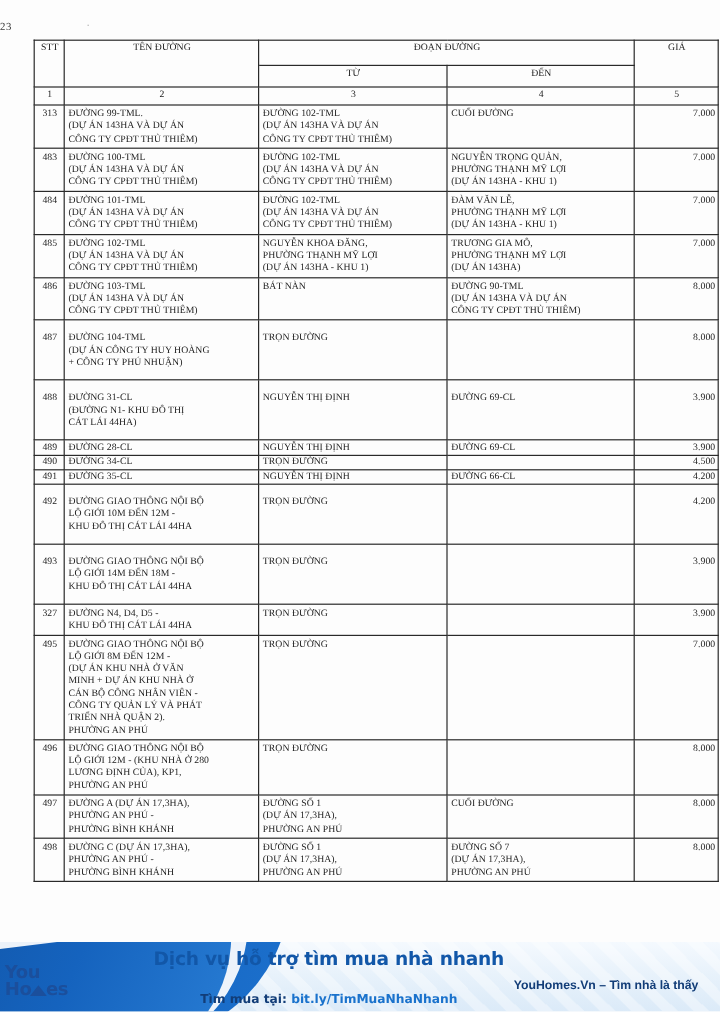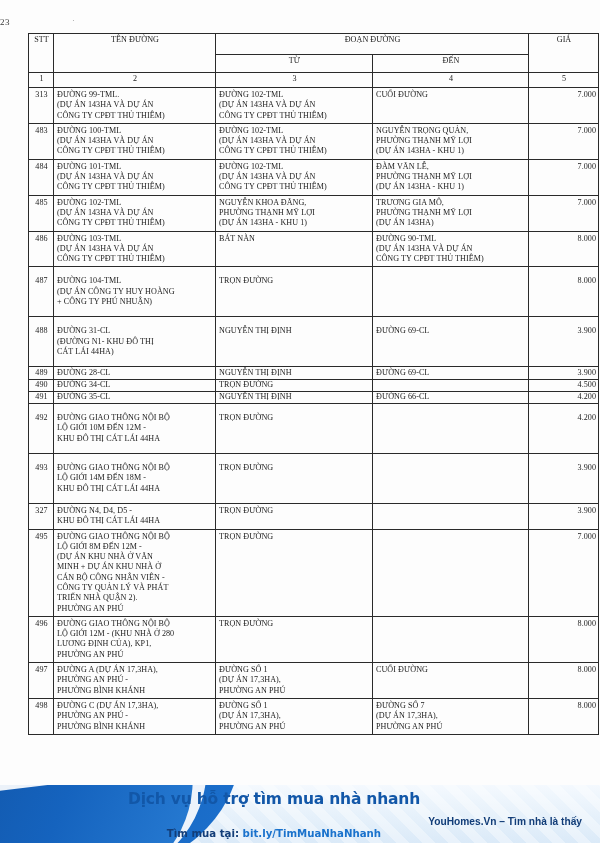--- a/index.html
+++ b/index.html
@@ -559,19 +559,23 @@
         </tbody>
     </table>
   </div>
 
   <div class="banner">
     <div class="banner-pattern"></div>
     <div class="banner-swoosh"></div>
     <div class="banner-swoosh2"></div>
     <div class="banner-swoosh3"></div>
 
+    <div class="logo">
+      <span class="l1">You</span>
+      <span class="l2"><span>Ho</span><span class="roof"></span><span>es</span></span>
+    </div>
 
     <div class="banner-head">Dịch vụ hỗ trợ tìm mua nhà nhanh</div>
     <div class="banner-sub"><span>Tìm mua tại: </span><span class="url">bit.ly/TimMuaNhaNhanh</span></div>
     <div class="banner-right">YouHomes.Vn – Tìm nhà là thấy</div>
   </div>
 
 </div>
 
 </body></html>

